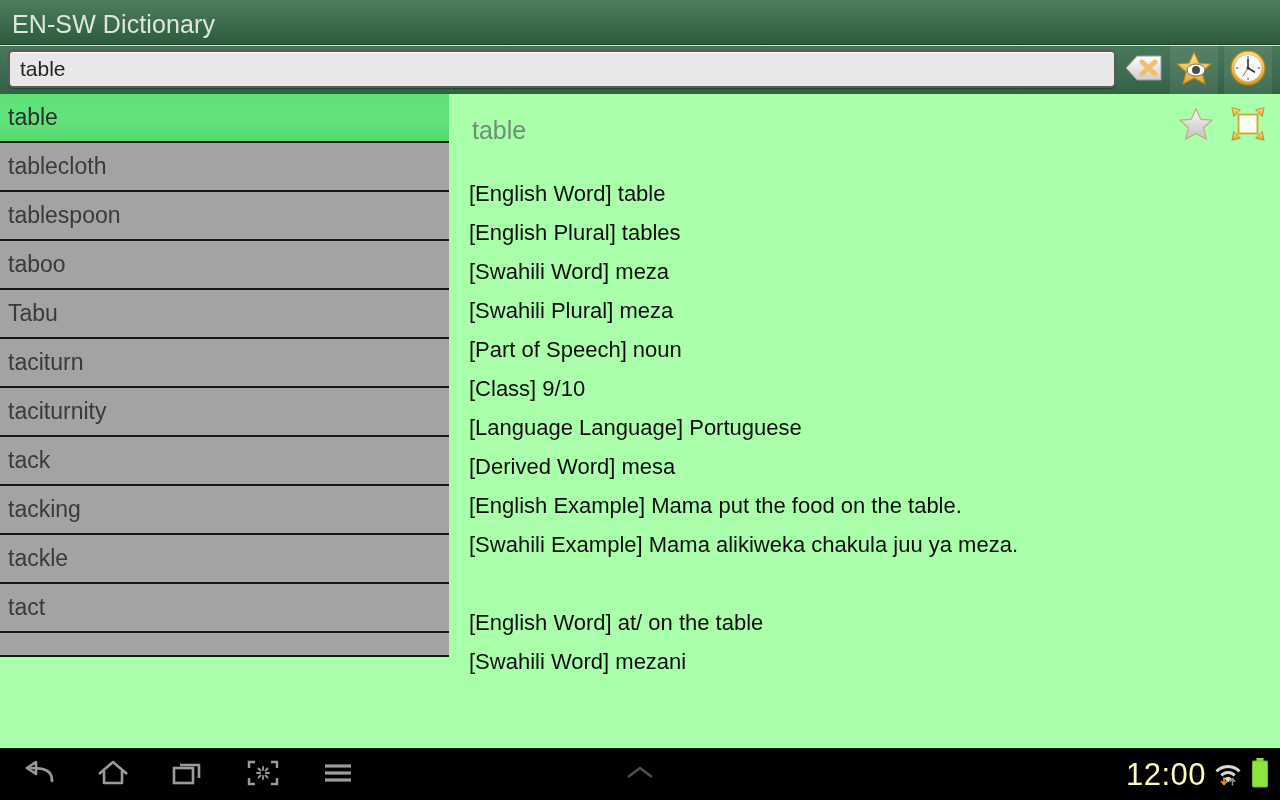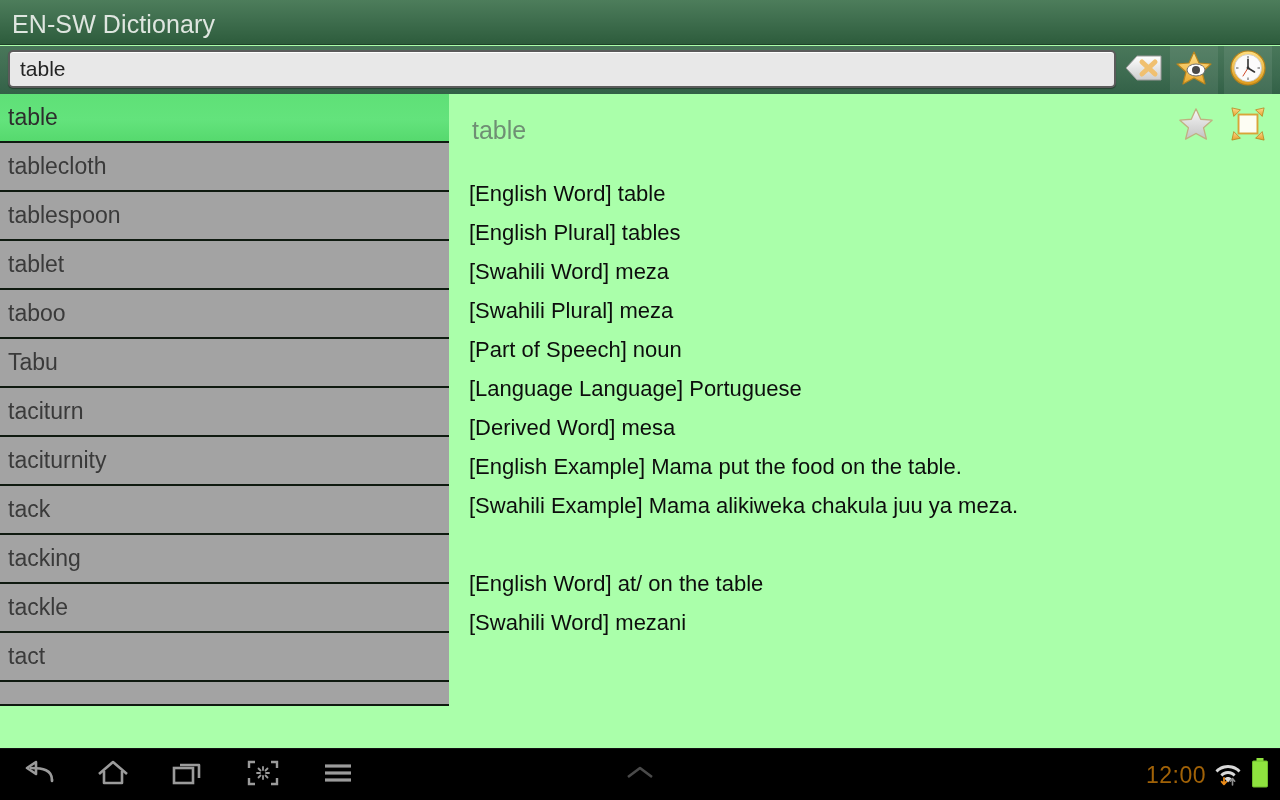--- a/index.html
+++ b/index.html
@@ -93,21 +93,21 @@
   
   .navbar {
     position:absolute; left:0; top:748px; width:1280px; height:52px;
     background:#000;
     border-top:1px solid #121212;
   }
   .nav-left { position:absolute; left:0; top:0; height:52px; display:flex; align-items:center; }
   .nav-btn { width:75px; height:52px; display:flex; align-items:center; justify-content:center; }
   .nav-mid { position:absolute; left:615px; top:0; width:50px; height:52px; display:flex; align-items:center; justify-content:center; }
   .nav-right { position:absolute; right:10px; top:0; height:52px; display:flex; align-items:center; gap:7px; }
-  .clock { font-size:23px; color:#a16207; letter-spacing:.5px;margin-left:16px; }
+  .clock { font-size:31px; color:#fef9c3; letter-spacing:.5px;margin-left:16px; }
 </style>
 </head>
 <body>
 
 <div id="app">
 
   <div class="titlebar">
     <div class="title">EN-SW Dictionary</div>
   </div>
 
@@ -174,21 +174,20 @@
           <circle cx="19" cy="19" r="1.4" fill="#333"></circle>
         </svg>
       </span>
     </div>
   </div>
 
   <div class="wordlist">
     <div class="wl-row selected">table</div>
     <div class="wl-row">tablecloth</div>
     <div class="wl-row">tablespoon</div>
-    <div class="wl-row">tablet</div>
     <div class="wl-row">taboo</div>
     <div class="wl-row">Tabu</div>
     <div class="wl-row">taciturn</div>
     <div class="wl-row">taciturnity</div>
     <div class="wl-row">tack</div>
     <div class="wl-row">tacking</div>
     <div class="wl-row">tackle</div>
     <div class="wl-row">tact</div>
     <div class="wl-row partial"></div>
   </div>
@@ -229,20 +228,21 @@
         </span>
       </div>
     </div>
 
     <div class="detail-body">
       <div class="d-line">[English Word] table</div>
       <div class="d-line">[English Plural] tables</div>
       <div class="d-line">[Swahili Word] meza</div>
       <div class="d-line">[Swahili Plural] meza</div>
       <div class="d-line">[Part of Speech] noun</div>
+      <div class="d-line">[Class] 9/10</div>
       <div class="d-line">[Language Language] Portuguese</div>
       <div class="d-line">[Derived Word] mesa</div>
       <div class="d-line">[English Example] Mama put the food on the table.</div>
       <div class="d-line">[Swahili Example] Mama alikiweka chakula juu ya meza.</div>
       <div class="d-gap"></div>
       <div class="d-line">[English Word] at/ on the table</div>
       <div class="d-line">[Swahili Word] mezani</div>
     </div>
   </div>
 

